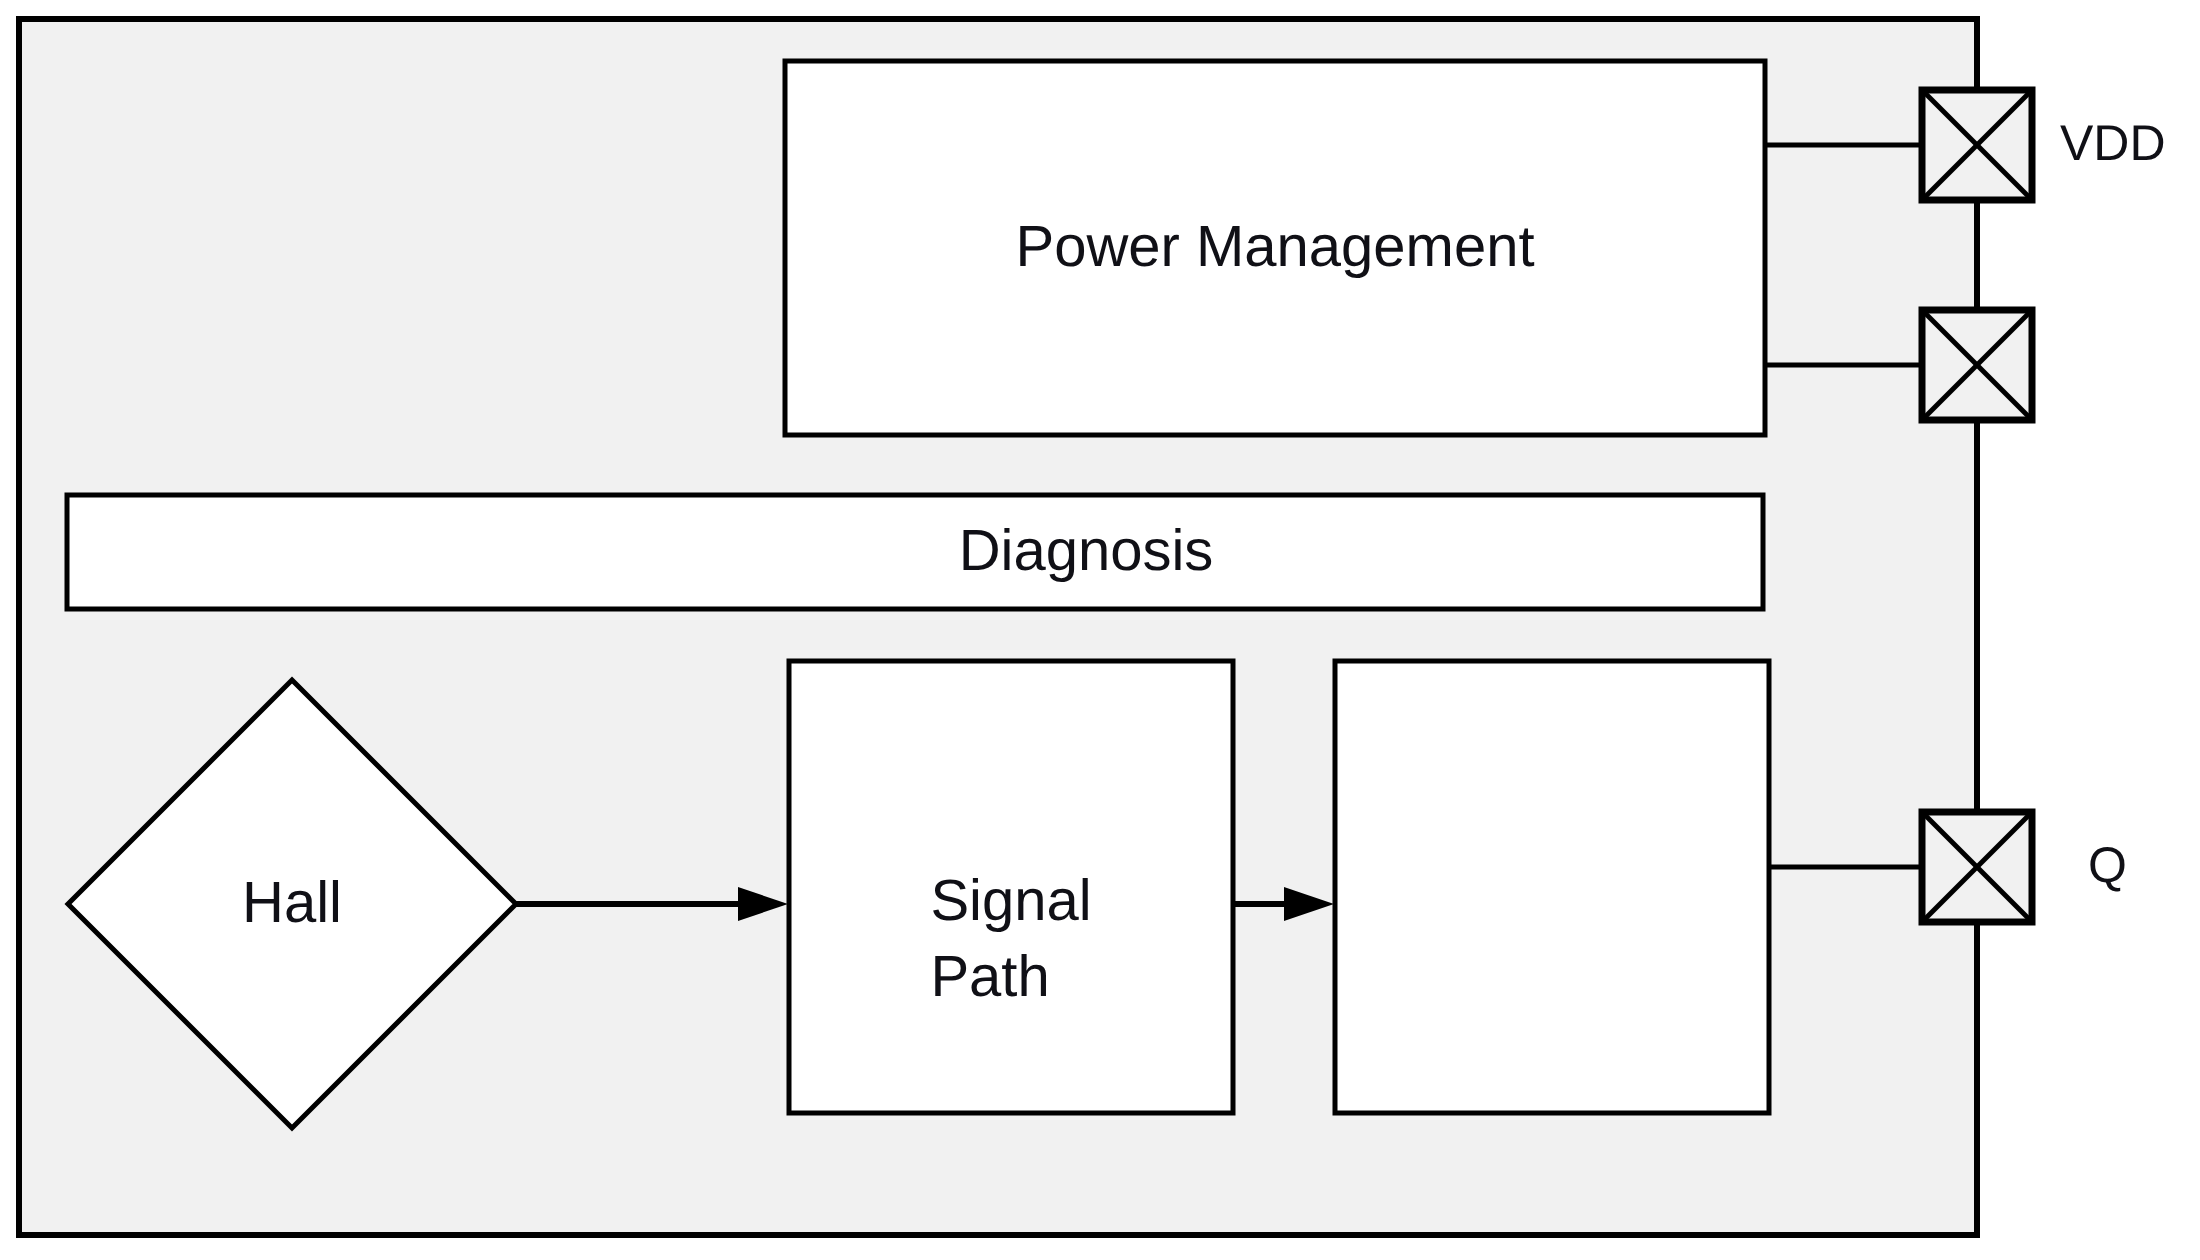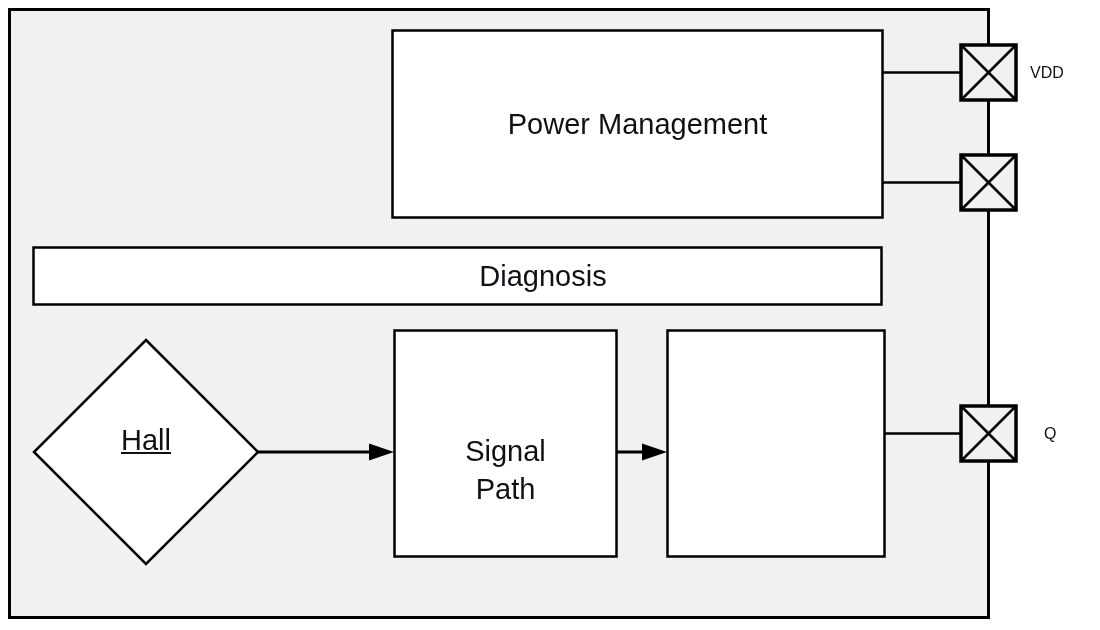--- a/index.html
+++ b/index.html
@@ -19,31 +19,30 @@
   .canvas svg {
     position: absolute;
     left: 0;
     top: 0;
   }
   .lbl {
     position: absolute;
     display: flex;
     align-items: center;
     justify-content: center;
-    text-align: center;
     white-space: pre-line;
     line-height: 1.32;
     pointer-events: none;
   }
   .block-lbl { font-size: 29px; }
-  .pin-lbl   { font-size: 16px; justify-content: flex-start; text-align: center; }
+  .pin-lbl   { font-size: 25px; justify-content: flex-start; text-align: center; }
 
   .lbl-pm        { left: 392px; top: 30px;  width: 491px; height: 188px; }
   .lbl-diagnosis { left: 33px;  top: 247px; width: 1020px; height: 58px;  }
-  .lbl-hall      { left: 34px;  top: 328px; width: 224px; height: 224px; text-decoration: underline; }
+  .lbl-hall      { left: 34px;  top: 340px; width: 224px; height: 224px; }
   .lbl-sp        { left: 394px; top: 330px; width: 223px; height: 280px; }
   .lbl-od        { left: 667px; top: 330px; width: 218px; height: 227px; }
 
   .lbl-vdd { left: 1030px; top: 45px;  width: 70px; height: 55px; }
   .lbl-gnd { left: 1030px; top: 155px; width: 70px; height: 56px; }
   .lbl-q   { left: 1044px; top: 406px; width: 56px; height: 55px; }
 </style>
 </head>
 <body>
 

